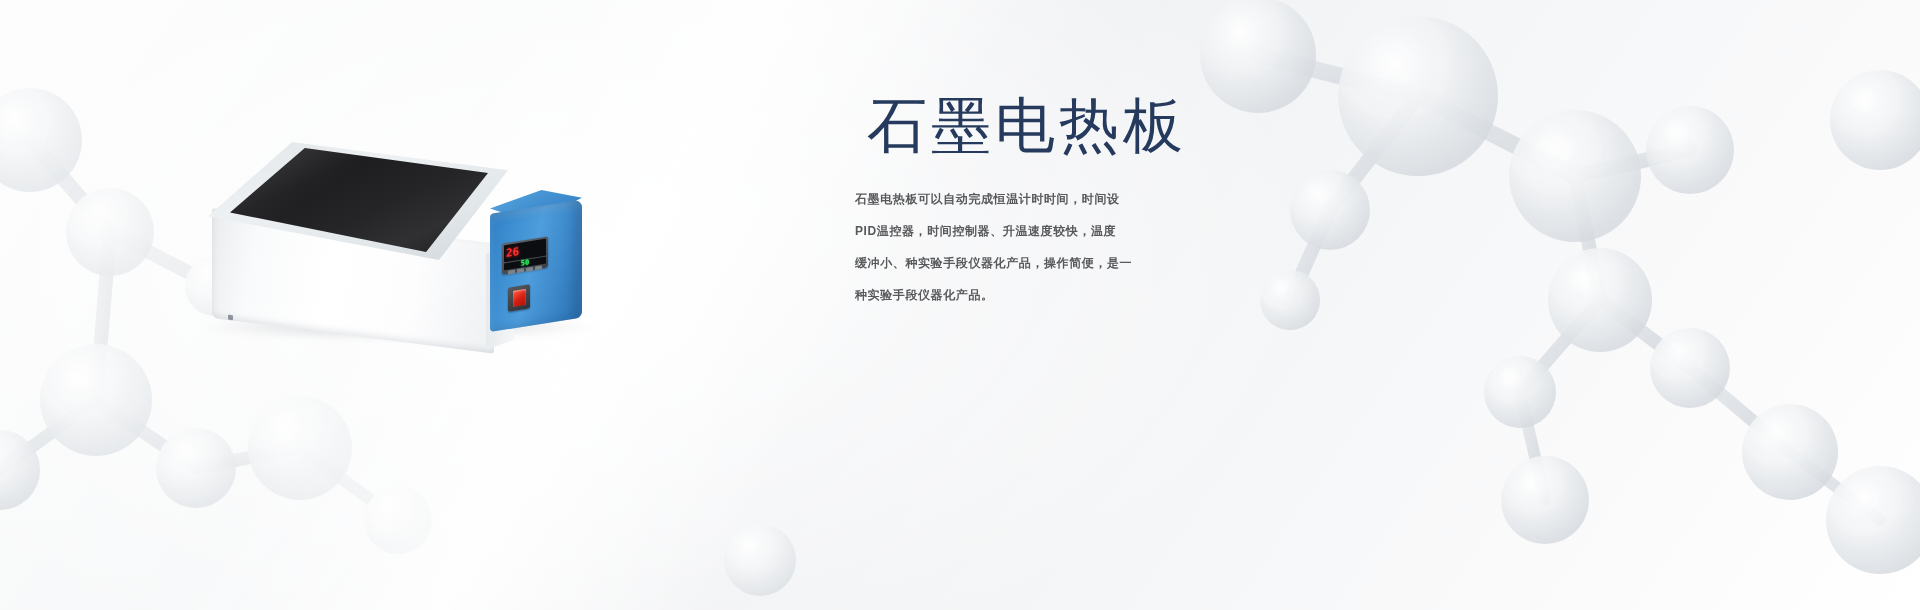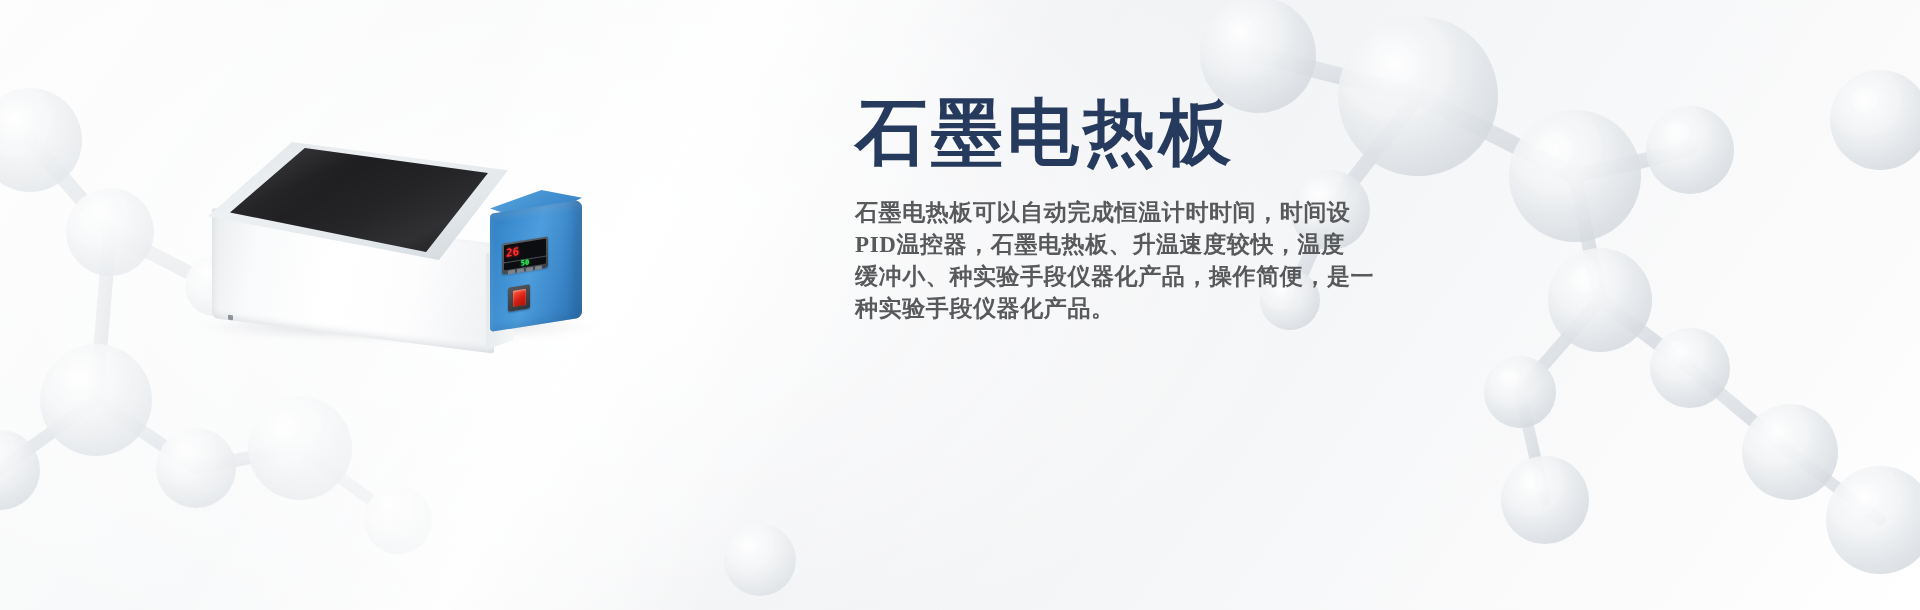--- a/index.html
+++ b/index.html
@@ -128,27 +128,27 @@
   }
   #product .foot{
     position:absolute;left:38px;top:197px;width:5px;height:5px;
     background:#8d949c;border-radius:1px;transform:skewY(7deg);
   }
 
   
   #copy{position:absolute;left:855px;top:92px;width:460px;}
   #title{
     font-family:"DejaVu Sans","Liberation Sans",sans-serif;
-    font-size:72px;font-weight:700;letter-spacing:4px;
-    color:#253a5c;line-height:1.12;margin:0 0 24px 0;white-space:nowrap;
+    font-size:60px;font-weight:400;letter-spacing:4px;
+    color:#253a5c;line-height:1.12;margin:0 0 24px 12px;white-space:nowrap;
   }
   .para{margin:0;}
   .para .line{
-    font-family:Liberation Serif, serif;
-    font-size:23px;font-weight:700;color:#58595b;
+    font-family:Liberation Sans, sans-serif;
+    font-size:12px;font-weight:700;color:#58595b;
     line-height:32px;letter-spacing:.6px;white-space:nowrap;
   }
 </style>
 </head>
 <body>
 
 <div id="banner">
 
   <svg id="molecules" viewBox="0 0 1920 610" preserveAspectRatio="none">
     <defs>
@@ -243,19 +243,19 @@
     <div class="switch">
       <i></i>
     </div>
     <div class="foot"></div>
   </div>
 
   <div id="copy">
     <h1 id="title">石墨电热板</h1>
     <div class="para">
       <div class="line">石墨电热板可以自动完成恒温计时时间，时间设</div>
-      <div class="line">PID温控器，石墨电热板、升温速度较快，温度</div>
+      <div class="line">PID温控器，时间控制器、升温速度较快，温度</div>
       <div class="line">缓冲小、种实验手段仪器化产品，操作简便，是一</div>
       <div class="line">种实验手段仪器化产品。</div>
     </div>
   </div>
 
 </div>
 
 </body></html>

